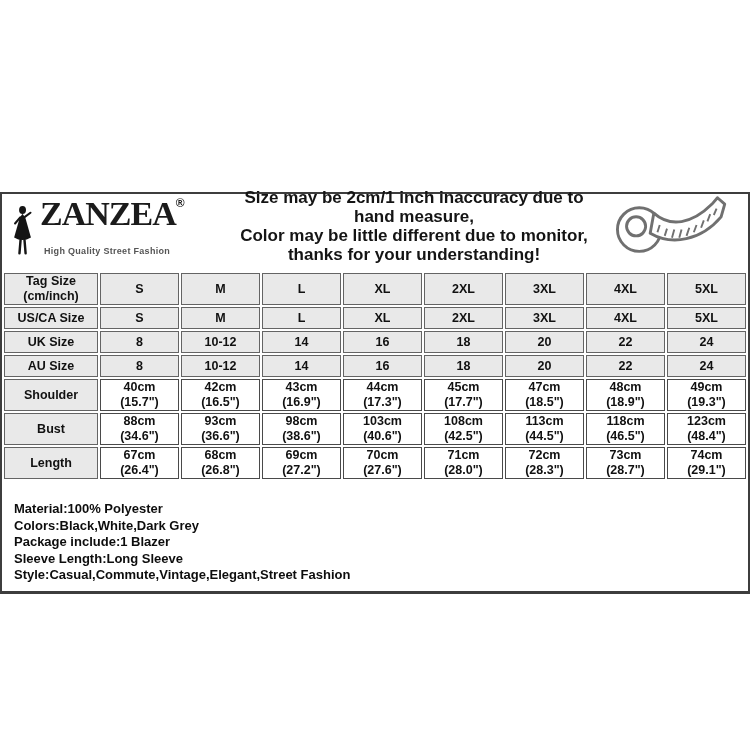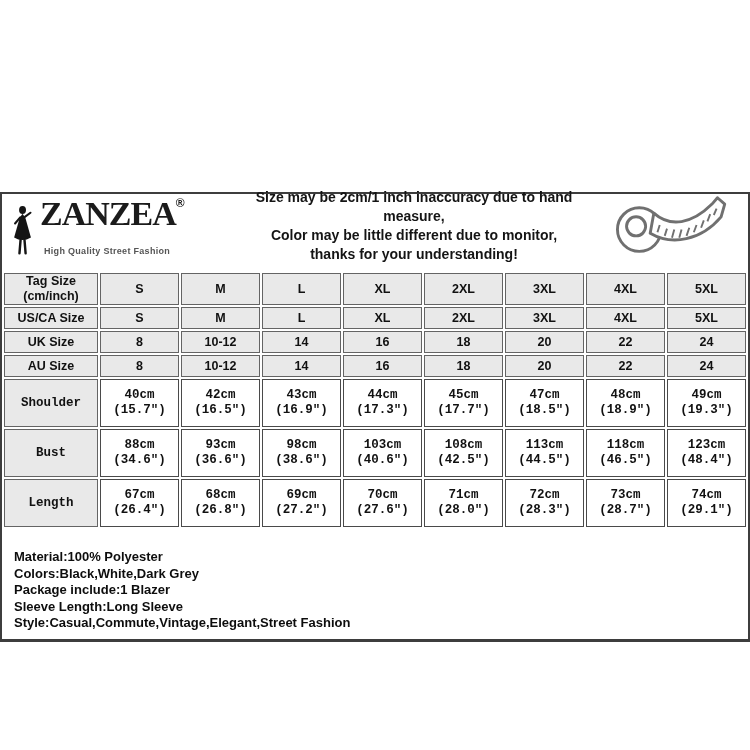--- a/index.html
+++ b/index.html
@@ -9,32 +9,32 @@
   
   .header{display:flex;align-items:center;height:61px;}
   .logo{width:230px;display:flex;align-items:flex-end;padding:4px 0 0 7px;box-sizing:border-box;}
   .figure-icon{flex:0 0 auto;margin-top:1px;}
   .brand-text{margin-left:3px;line-height:1;}
   .brand-row{white-space:nowrap;}
   .brand-name{font-family:"Liberation Serif",serif;font-weight:bold;font-size:34px;color:#1b1b1b;
               letter-spacing:-1px;display:inline-block;transform:scaleY(1.02);}
   .reg{font-size:12px;font-weight:bold;color:#1b1b1b;vertical-align:top;position:relative;top:0px;}
   .tagline{font-size:9px;font-weight:bold;color:#555;letter-spacing:0.3px;margin-top:16px;margin-left:4px;}
-  .notice{flex:1;text-align:center;font-weight:bold;font-size:14px;line-height:19px;color:#141414;
+  .notice{flex:1;text-align:center;font-weight:bold;font-size:17px;line-height:19px;color:#141414;
           padding-top:2px;}
   .tape{width:152px;display:flex;justify-content:center;align-items:center;}
   
   .size-table{width:746px;margin:16px auto;border-collapse:separate;border-spacing:2px;table-layout:fixed;}
   .size-table td{border:1px solid #646464;font-size:12.5px;font-weight:bold;text-align:center;
                  vertical-align:middle;color:#111;padding:0;overflow:hidden;}
   .grey{background:#e9e9e9;}
   .white{background:#ffffff;border-color:#4a4a4a !important;}
   .r-head{height:30px;}
   .r-size{height:22px;padding-left:32px;}
-  .r-measure{height:48px;font-family:Liberation Mono, monospace;}
+  .r-measure{height:32px;}
   .cell-line{line-height:15px;}
   
   .details{padding:4px 4px 7px 12px;font-size:13px;font-weight:bold;line-height:16.6px;color:#0d0d0d;}
 </style>
 </head>
 <body>
 
 <div class="sheet">
 
   <div class="header">

